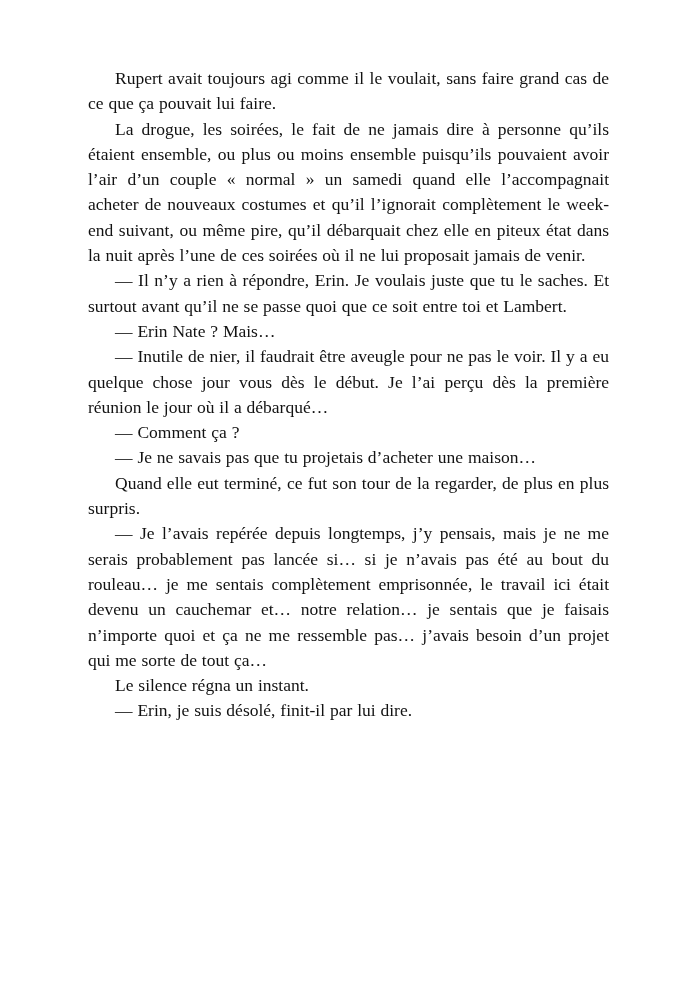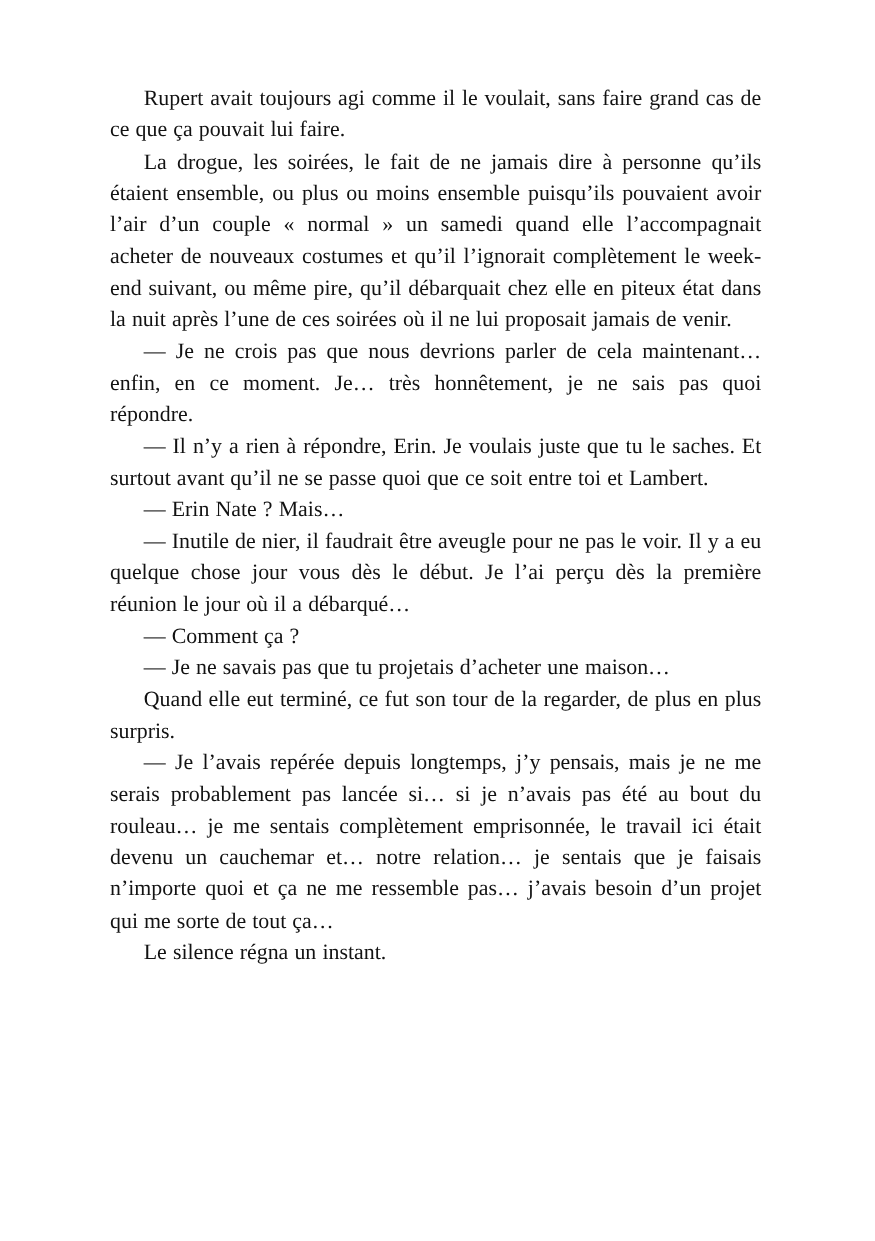--- a/index.html
+++ b/index.html
@@ -42,24 +42,24 @@
     color: #b91c1c;
   }
 </style>
 </head>
 <body>
 
 <div class="page">
   <div class="text-block">
     <p>Rupert avait toujours agi comme il le voulait, sans faire grand cas de ce que ça pouvait lui faire.</p>
     <p>La drogue, les soirées, le fait de ne jamais dire à personne qu’ils étaient ensemble, ou plus ou moins ensemble puisqu’ils pouvaient avoir l’air d’un couple « normal » un samedi quand elle l’accompagnait acheter de nouveaux costumes et qu’il l’ignorait complètement le week-end suivant, ou même pire, qu’il débarquait chez elle en piteux état dans la nuit après l’une de ces soirées où il ne lui proposait jamais de venir.</p>
-    <p>— Je ne crois pas que nous devrions parler de cela maintenant… enfin, en ce moment. Je… très honnêtement, je ne sais pas quoi répondre.</p>
     <p>— Il n’y a rien à répondre, Erin. Je voulais juste que tu le saches. Et surtout avant qu’il ne se passe quoi que ce soit entre toi et Lambert.</p>
     <p>— Erin Nate ? Mais…</p>
     <p>— Inutile de nier, il faudrait être aveugle pour ne pas le voir. Il y a eu quelque chose jour vous dès le début. Je l’ai perçu dès la première réunion le jour où il a débarqué…</p>
     <p>— Comment ça ?</p>
     <p>— Je ne savais pas que tu projetais d’acheter une maison…</p>
     <p>Quand elle eut terminé, ce fut son tour de la regarder, de plus en plus surpris.</p>
     <p>— Je l’avais repérée depuis longtemps, j’y pensais, mais je ne me serais probablement pas lancée si… si je n’avais pas été au bout du rouleau… je me sentais complètement emprisonnée, le travail ici était devenu un cauchemar et… notre relation… je sentais que je faisais n’importe quoi et ça ne me ressemble pas… j’avais besoin d’un projet qui me sorte de tout ça…</p>
     <p>Le silence régna un instant.</p>
+    <p>— Erin, je suis désolé, finit-il par lui dire.</p>
   </div>
   <div class="page-number">28</div>
 </div>
 
 </body></html>

